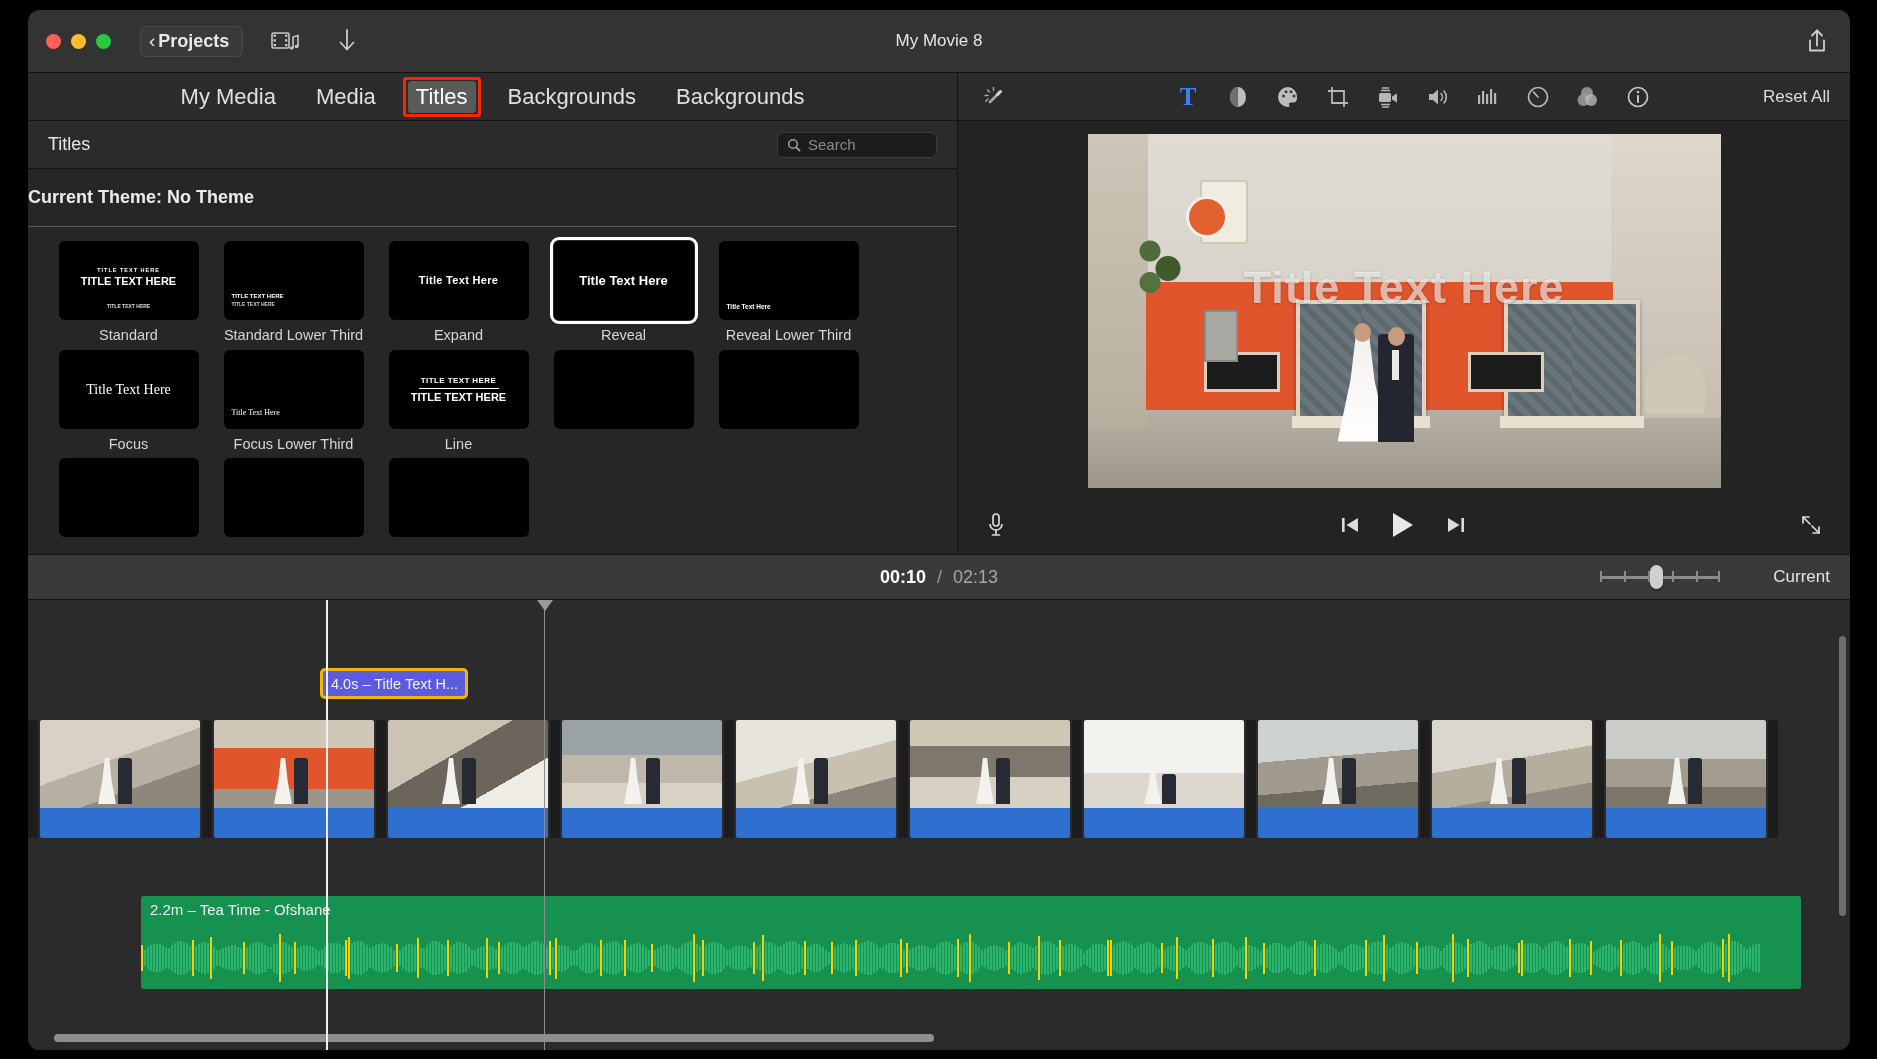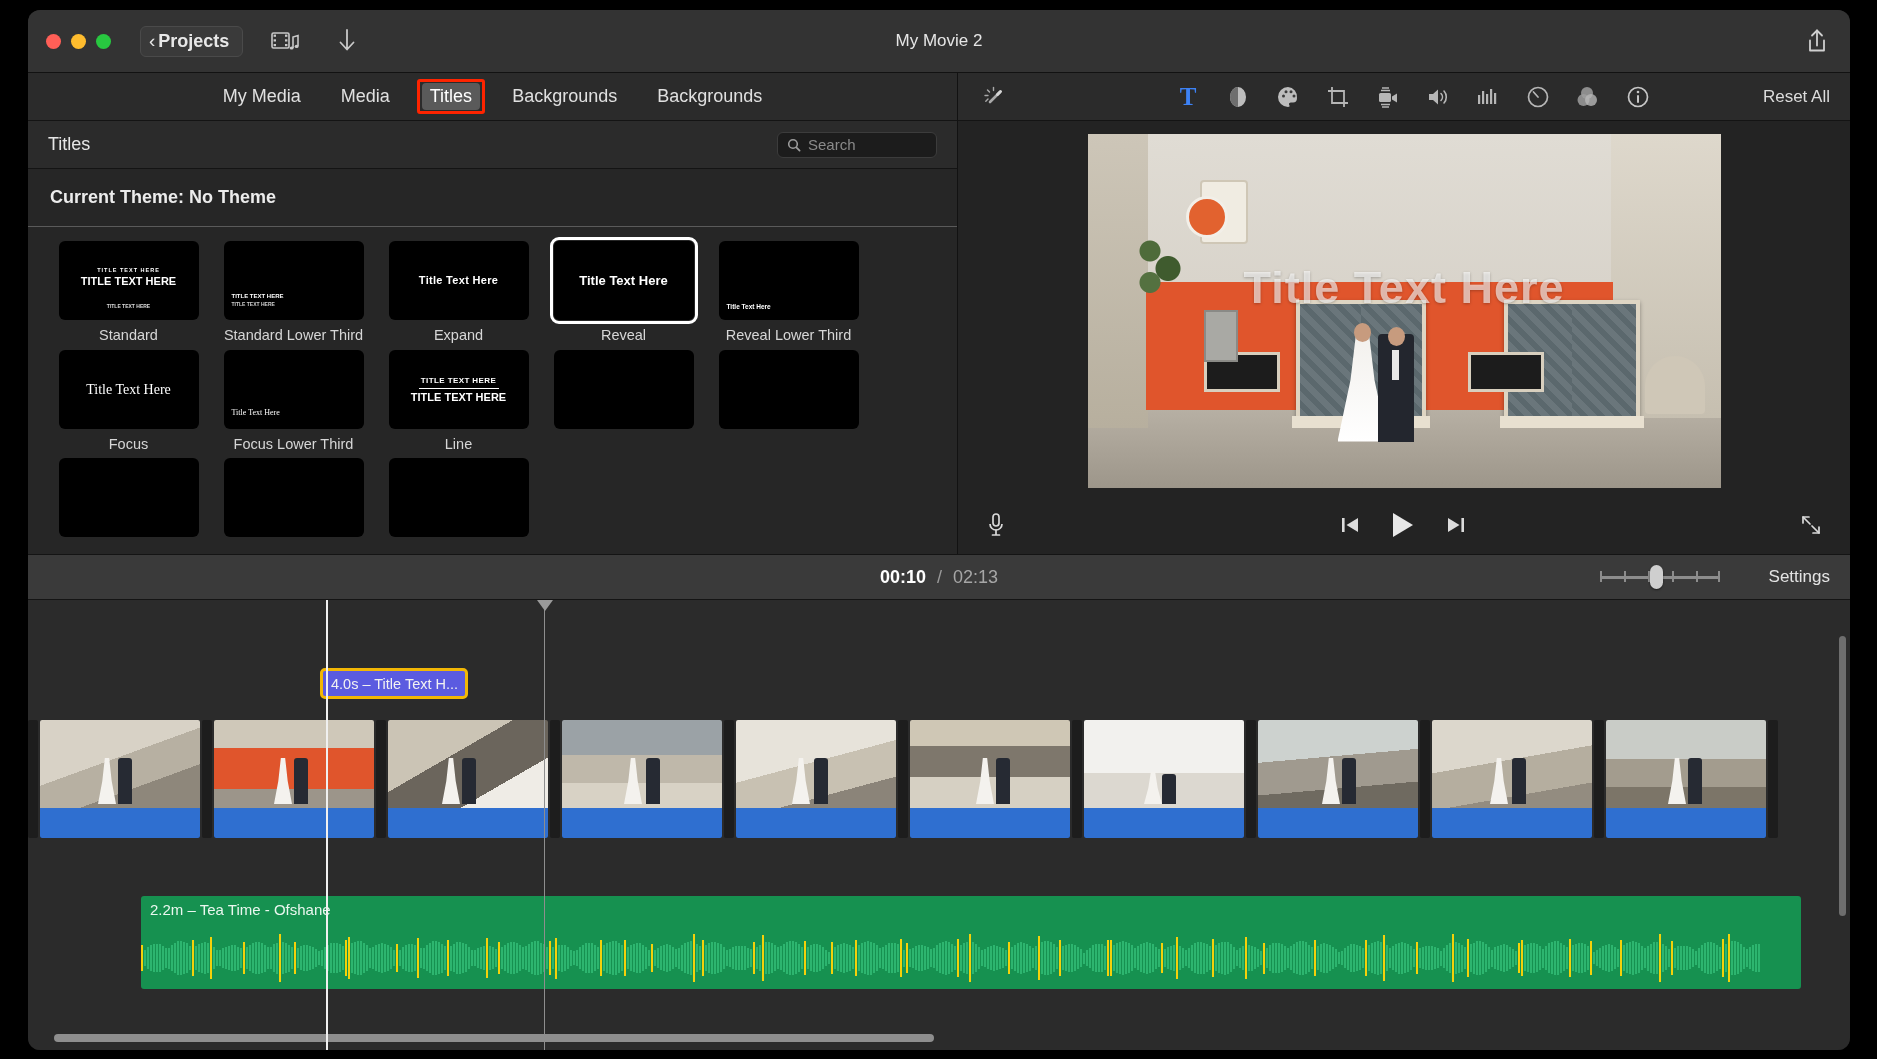--- a/index.html
+++ b/index.html
@@ -97,21 +97,21 @@
     background: #2b2b2b;
     display: flex;
     align-items: center;
     justify-content: center;
     gap: 24px;
     border-bottom: 1px solid #141414;
     position: relative;
   }
   .btab {
     color: #e0e0e0;
-    font-size: 18px;
+    font-size: 22px;
     padding: 3px 8px;
     border-radius: 4px;
     position: relative;
   }
   .btab.active {
     background: #5a5a5a;
     color: #ffffff;
   }
   .btab.hl::after {
     content: "";
@@ -143,21 +143,20 @@
     align-items: center;
     gap: 7px;
     padding: 0 9px;
   }
   .search-box .sph { color: #8a8a8a; font-size: 15px; }
 
   .theme-bar {
     height: 58px;
     display: flex;
     align-items: center;
-    padding-left: 22px;
     color: #ececec;
     font-size: 18px;
     font-weight: bold;
     border-bottom: 1px solid #5a5a5a;
     background: #262626;
   }
 
   .title-grid-wrap {
     flex: 1;
     overflow: hidden;
@@ -517,21 +516,21 @@
         <ellipse cx="25.6" cy="17.4" rx="2" ry="1.6" fill="#c9c9c9"></ellipse>
       </svg>
     </div>
 
     <div class="tb-icon import">
       <svg width="20" height="26" viewBox="0 0 20 26">
         <path d="M10 2v19M3.5 14.5L10 21.5l6.5-7" fill="none" stroke="#c9c9c9" stroke-width="1.8" stroke-linecap="round" stroke-linejoin="round"></path>
       </svg>
     </div>
 
-    <div class="win-title">My Movie 2</div>
+    <div class="win-title">My Movie 8</div>
 
     <div class="share-btn">
       <svg width="22" height="26" viewBox="0 0 22 26">
         <path d="M11 2.5v15" fill="none" stroke="#d0d0d0" stroke-width="1.8" stroke-linecap="round"></path>
         <path d="M6 7.5L11 2.5l5 5" fill="none" stroke="#d0d0d0" stroke-width="1.8" stroke-linecap="round" stroke-linejoin="round"></path>
         <path d="M4 12.5v10h14v-10" fill="none" stroke="#d0d0d0" stroke-width="1.8" stroke-linecap="round" stroke-linejoin="round"></path>
       </svg>
     </div>
   </div>
 
@@ -824,21 +823,21 @@
     <div class="zoom-slider">
       <div class="zs-track"></div>
       <div class="zs-tick" style="left:0;"></div>
       <div class="zs-tick" style="left:24px;"></div>
       <div class="zs-tick" style="left:48px;"></div>
       <div class="zs-tick" style="left:72px;"></div>
       <div class="zs-tick" style="left:96px;"></div>
       <div class="zs-tick" style="left:118px;"></div>
       <div class="zs-knob"></div>
     </div>
-    <div class="settings-btn">Settings</div>
+    <div class="settings-btn">Current</div>
   </div>
 
   <div class="timeline">
 
     <div class="title-clip">4.0s – Title Text H...</div>
 
     <div class="clip-row">
       <div class="clip-handle"></div>
 
       <div class="clip">

